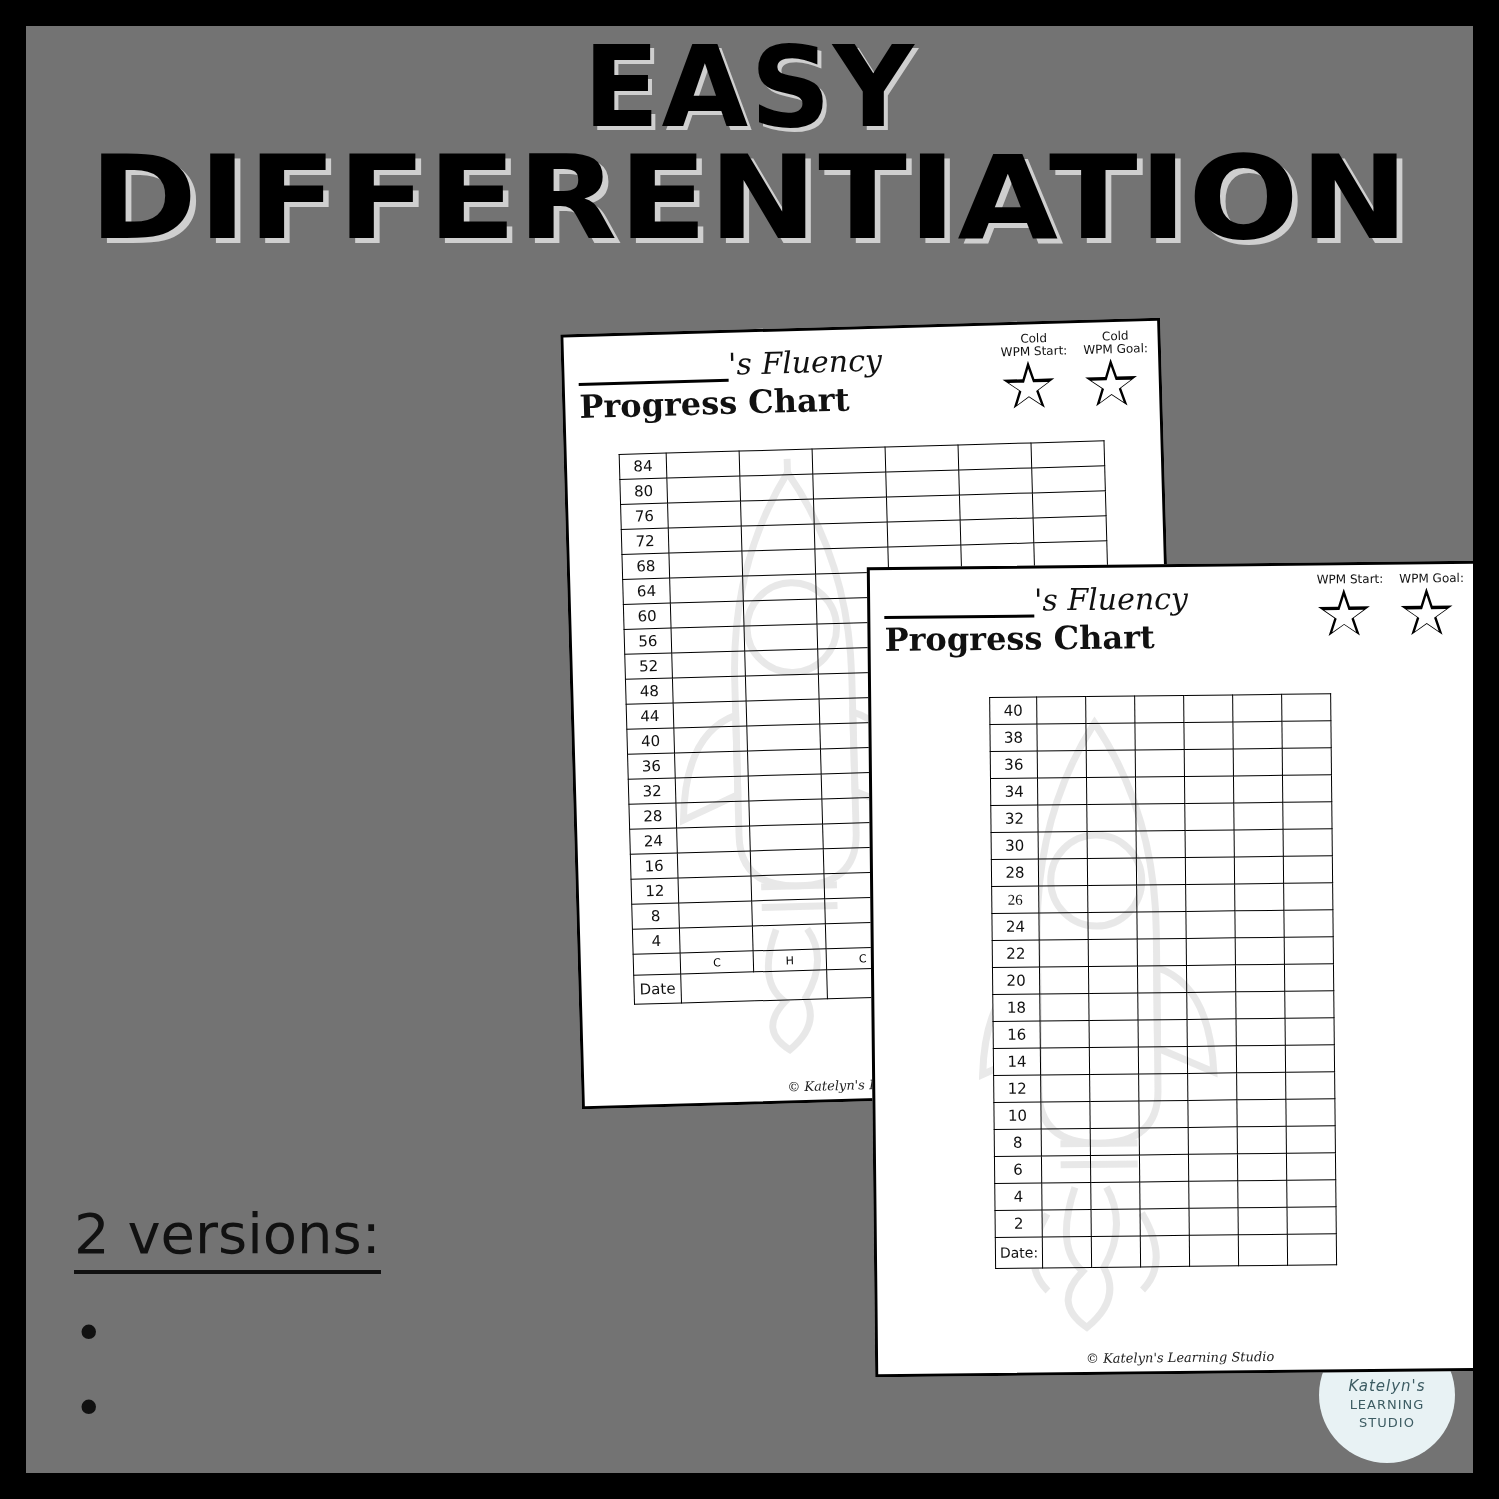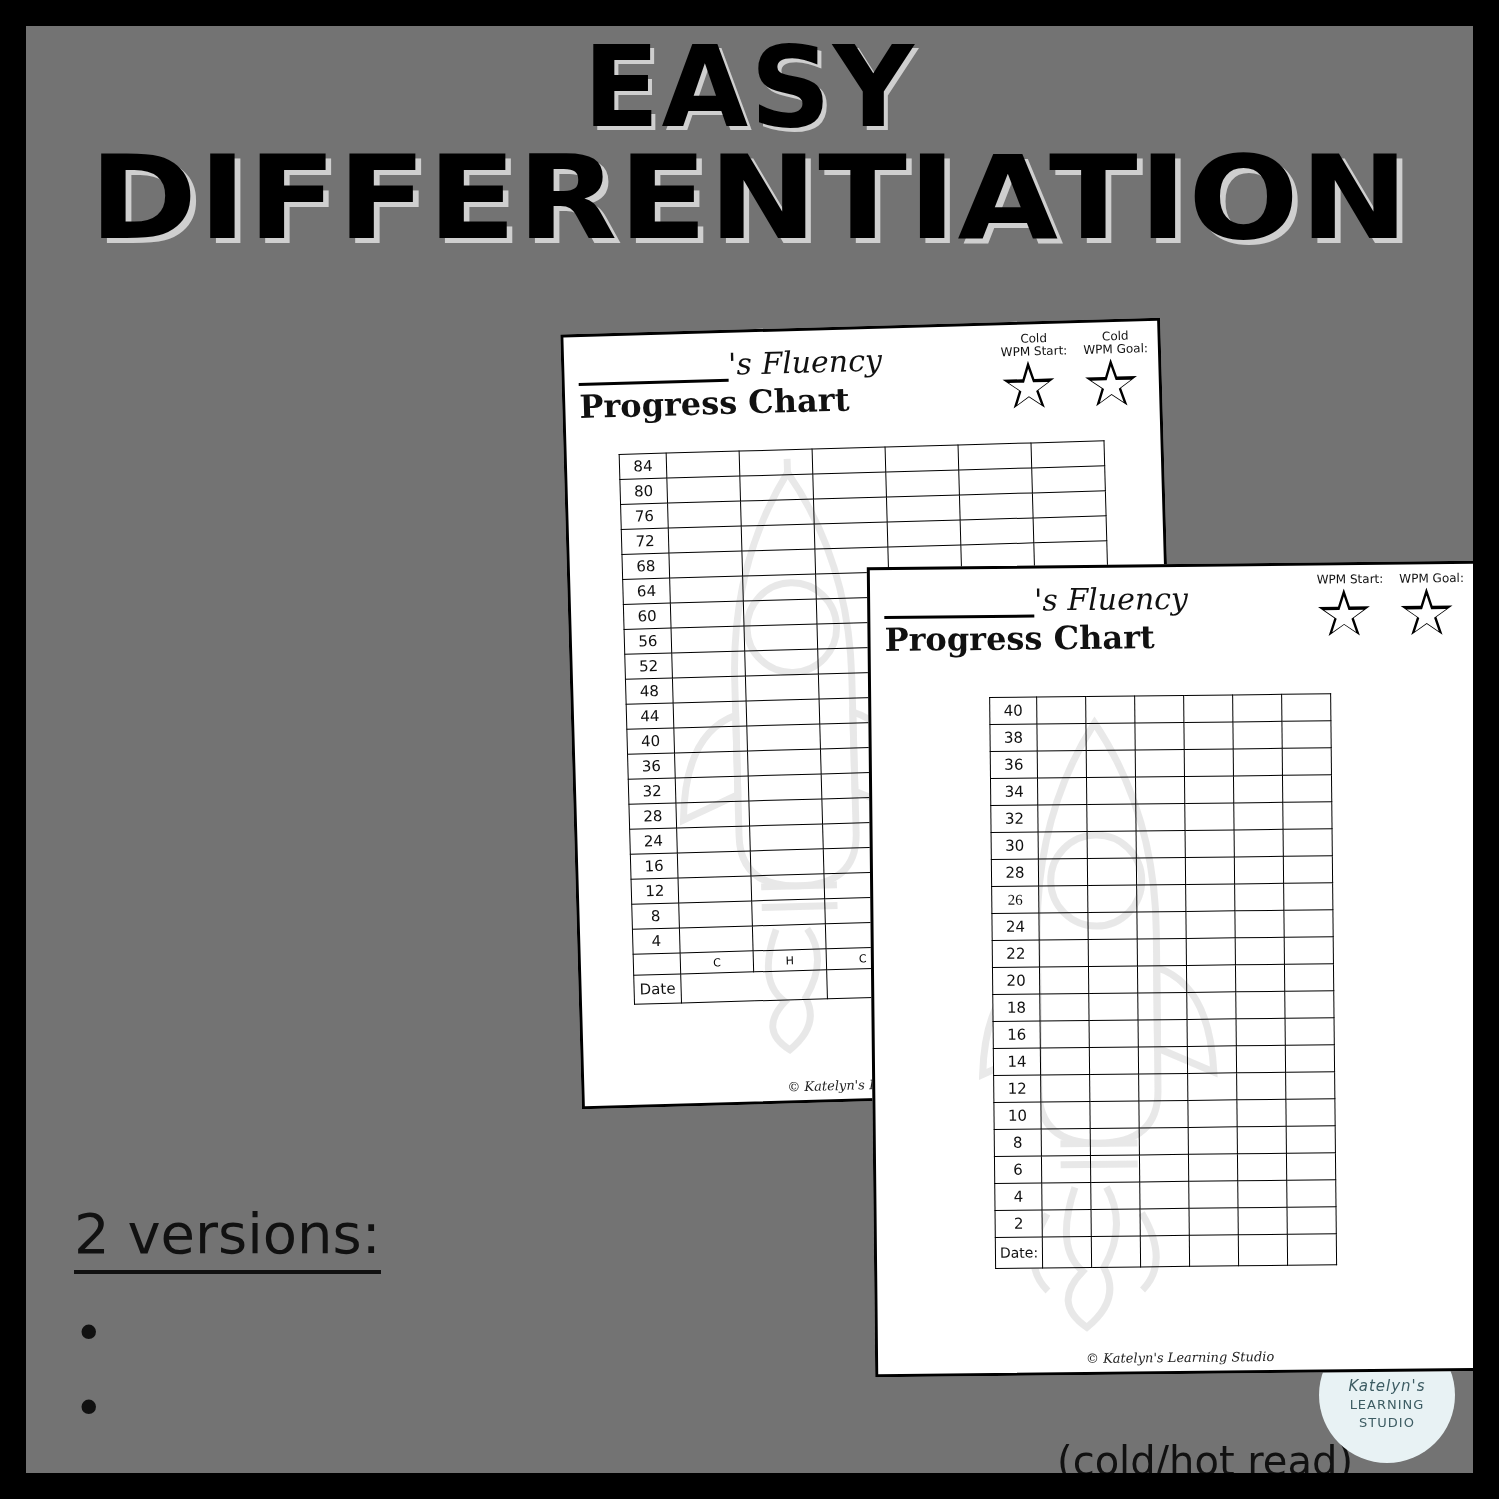--- a/index.html
+++ b/index.html
@@ -125,21 +125,20 @@
 
   <div class="versions-head">2 versions:</div>
   <div class="v-list">
     <div>
           <span class="v-dot">•</span>
         </div>
     <div>
           <span class="v-dot">•</span>
         </div>
   </div>
-  <div class="cold-hot">(cold/hot read)</div>
 
   <div class="logo">
     <div class="l1">Katelyn's</div>
     <div>LEARNING</div>
     <div>STUDIO</div>
   </div>
 
   <div class="sheet sheet-back">
     <svg class="rocket" viewBox="0 0 200 320">
       <g fill="none" stroke="#9a9a9a" stroke-width="4">

